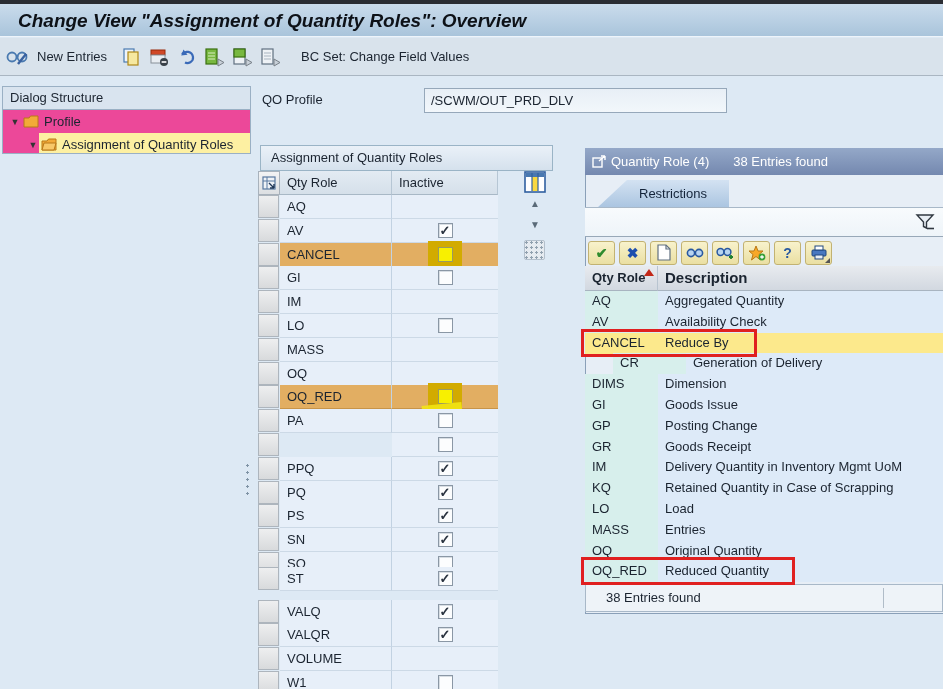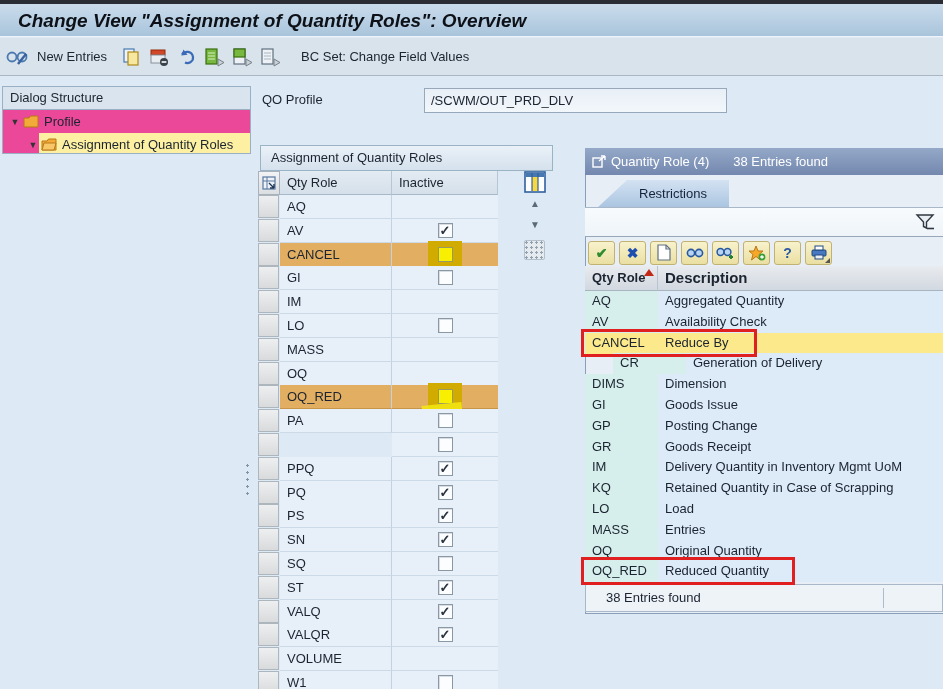--- a/index.html
+++ b/index.html
@@ -349,21 +349,21 @@
         <div class="cb checked"></div>
       </div>
     </div>
     <div class="r-row" style="top: 357px;">
       <div class="r-sel"></div>
       <div class="r-role">SQ</div>
       <div class="r-inact">
         <div class="cb"></div>
       </div>
     </div>
-    <div class="r-row" style="top: 381px;">
+    <div class="r-row" style="top: 372px;">
       <div class="r-sel"></div>
       <div class="r-role">ST</div>
       <div class="r-inact">
         <div class="cb checked"></div>
       </div>
     </div>
     <div class="r-row" style="top: 405px;">
       <div class="r-sel"></div>
       <div class="r-role">VALQ</div>
       <div class="r-inact">

